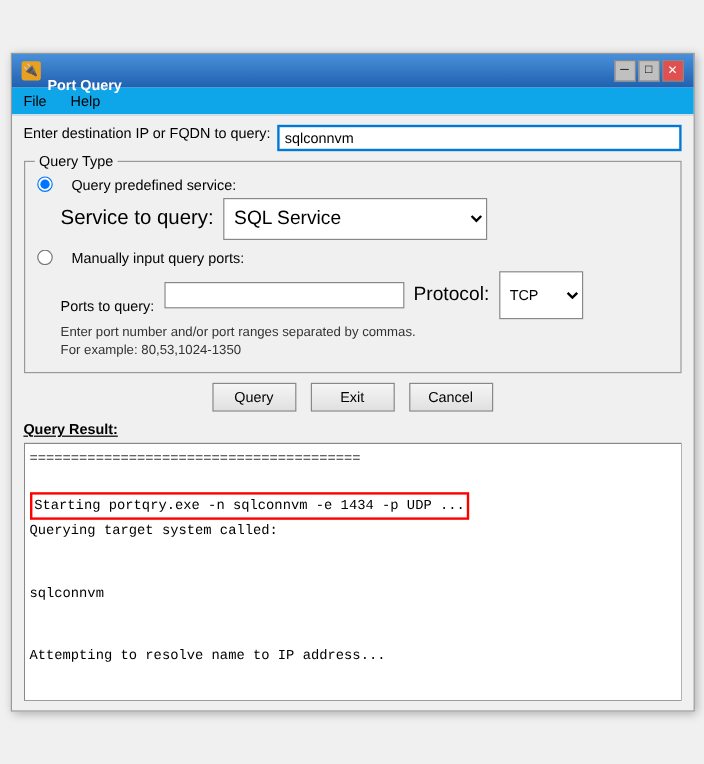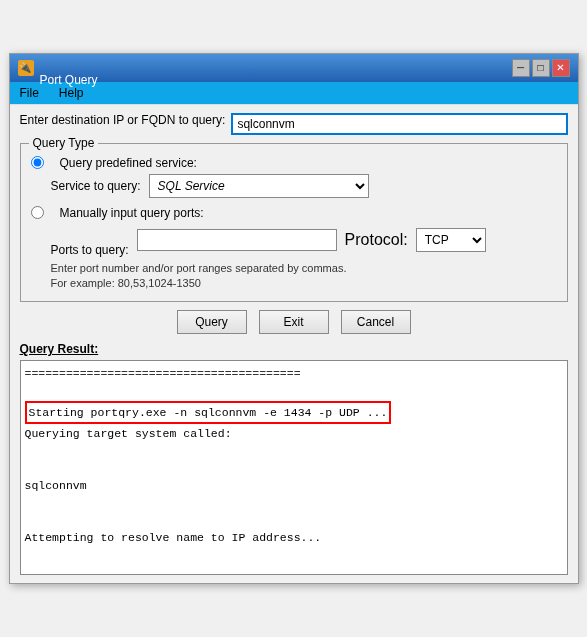--- a/index.html
+++ b/index.html
@@ -38,21 +38,21 @@
       height: 16px;
       background: #e8a020;
       border-radius: 2px;
       display: flex;
       align-items: center;
       justify-content: center;
       font-size: 10px;
     }
     .title-text {
       font-size: 12px;
-      font-weight: normal;
+      font-weight: bold;
       margin-top: 25px;
     }
     .title-buttons {
       display: flex;
       gap: 2px;
     }
     .title-btn {
       width: 18px;
       height: 18px;
       background: #c0c0c0;
@@ -121,49 +121,48 @@
       margin: 6px 0 4px 0;
     }
     .radio-row input[type=radio] { margin: 0; }
     .service-row {
       display: flex;
       align-items: center;
       gap: 8px;
       margin-left: 20px;
       margin-bottom: 8px;
     }
-    .service-label { font-size: 12px; text-align: right; }
+    .service-label { font-size: 17px; text-align: right; }
     .service-select {
-      height: 24px;
-      border: 1px solid #888;
-      background: white;
-      font-size: 12px;
+      height: 35px;
+      border: 1px solid #888;
+      background: white;
+      font-size: 16px;
       padding: 0 4px;
       width: 220px;
-      font-style: italic;
     }
     .ports-row {
       display: flex;
       align-items: center;
       gap: 8px;
       margin-left: 20px;
       margin-top: 4px;
     }
     .ports-label { font-size: 12px; white-space: nowrap; margin-top: 19px; }
     .ports-input {
       width: 200px;
       height: 22px;
       border: 1px solid #888;
       background: white;
       padding: 0 4px;
       font-size: 12px;
     }
     .protocol-label { font-size: 16px; }
     .protocol-select {
-      height: 24px;
+      height: 40px;
       border: 1px solid #888;
       background: white;
       font-size: 12px;
       padding: 0 4px;
       width: 70px;
     }
     .hint-text {
       font-size: 11px;
       color: #333;
       margin-left: 20px;

